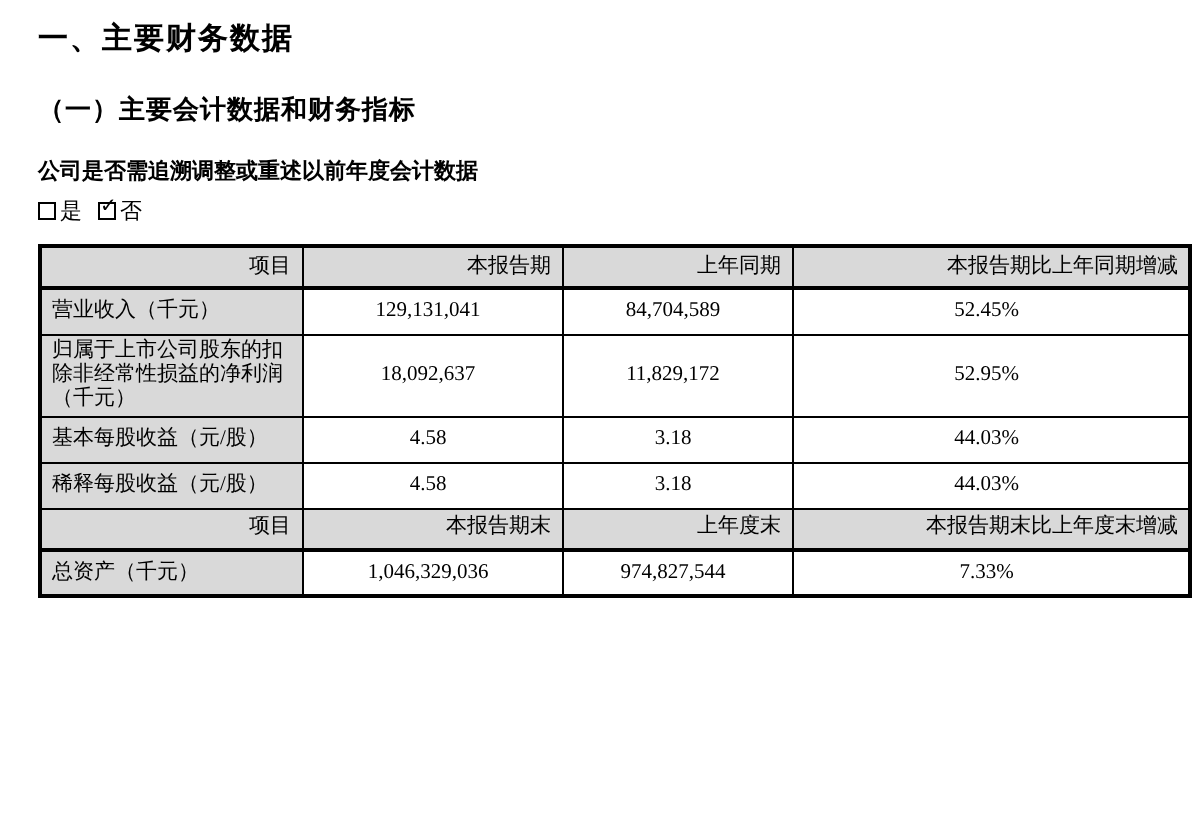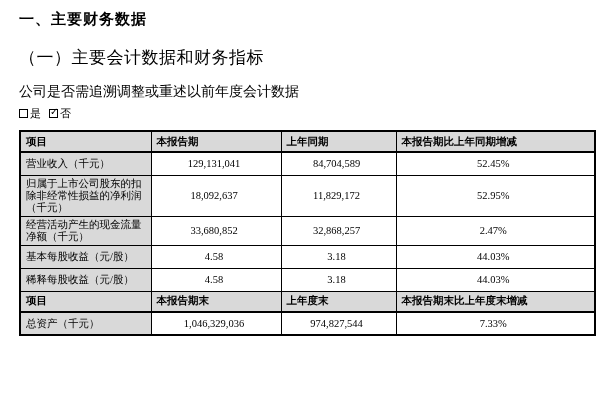--- a/index.html
+++ b/index.html
@@ -13,27 +13,28 @@
   .page {
     width: 600px; height: 418px;
     padding: 8px 6px 0 19px;
   }
   .h1 {
     font-size: 15px; font-weight: bold;
     letter-spacing: 1px;
     margin-top: 2px;
   }
   .h2 {
-    font-size: 17px; font-weight: normal;
+    font-size: 13px; font-weight: bold;
     letter-spacing: 0.5px;
     margin-top: 17px;
   }
   .note {
-    font-size: 14px;
+    font-size: 11px;
     margin-top: 14px;
+    font-weight: bold;
   }
   .checkline {
     font-size: 11px;
     margin-top: 5px;
     display: flex; align-items: center; gap: 8px;
   }
   .opt { display: inline-flex; align-items: center; gap: 2px; }
   .cbx {
     display: inline-block; width: 9px; height: 9px;
     border: 1px solid #000; position: relative;
@@ -58,22 +59,22 @@
   .fin th, .fin td {
     border: 1px solid #000;
     font-size: 10.5px;
     line-height: 12px;
     vertical-align: middle;
     padding: 2px 5px;
     overflow: hidden;
   }
   .fin th {
     background: #d9d9d9;
-    font-weight: bold;
-    text-align: left;
+    font-weight: normal;
+    text-align: right;
     height: 21px;
     border-bottom: 2px solid #000;
     margin-left: 36px;
   }
   .fin td { height: 23px; }
   td.item {
     background: #d9d9d9;
     text-align: left;
     word-break: break-all;
     margin-top: 37px;
@@ -133,26 +134,20 @@
     </tr>
 
 
     <tr>
       <td class="item">归属于上市公司股东的扣除非经常性损益的净利润（千元）</td>
       <td class="num">18,092,637</td>
       <td class="num">11,829,172</td>
       <td class="num">52.95%</td>
     </tr>
 
-    <tr>
-      <td class="item">经营活动产生的现金流量净额（千元）</td>
-      <td class="num">33,680,852</td>
-      <td class="num">32,868,257</td>
-      <td class="num">2.47%</td>
-    </tr>
 
     <tr>
       <td class="item">基本每股收益（元/股）</td>
       <td class="num">4.58</td>
       <td class="num">3.18</td>
       <td class="num">44.03%</td>
     </tr>
 
     <tr>
       <td class="item">稀释每股收益（元/股）</td>

